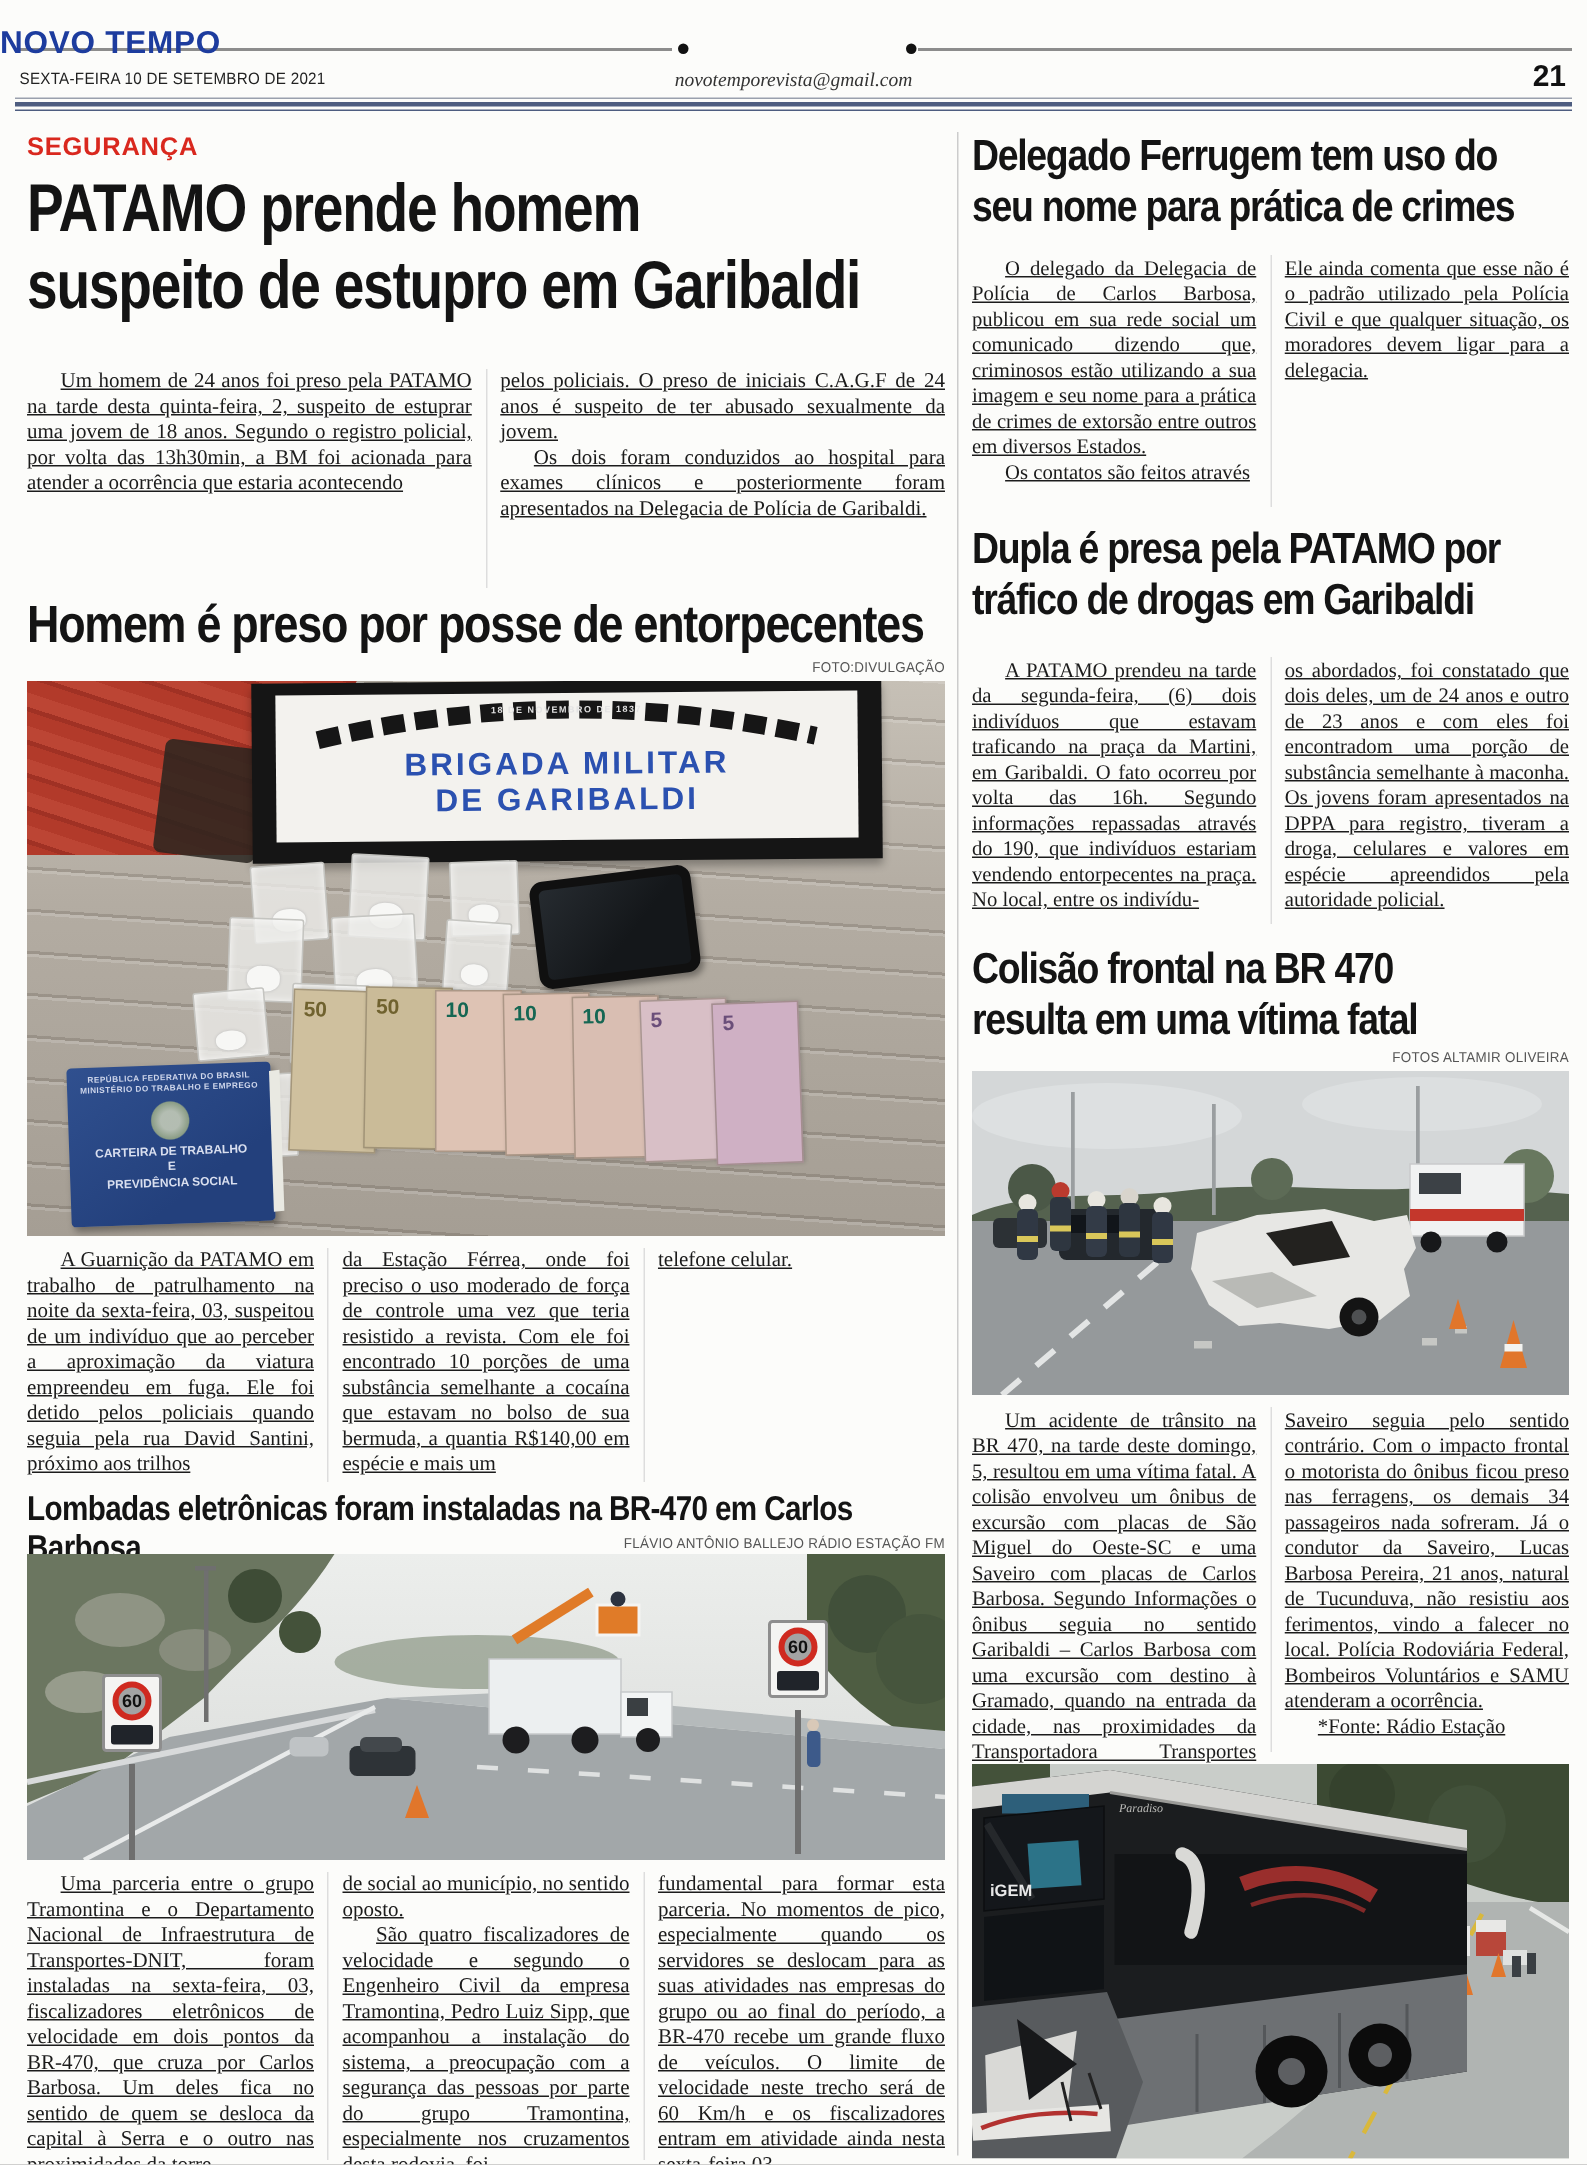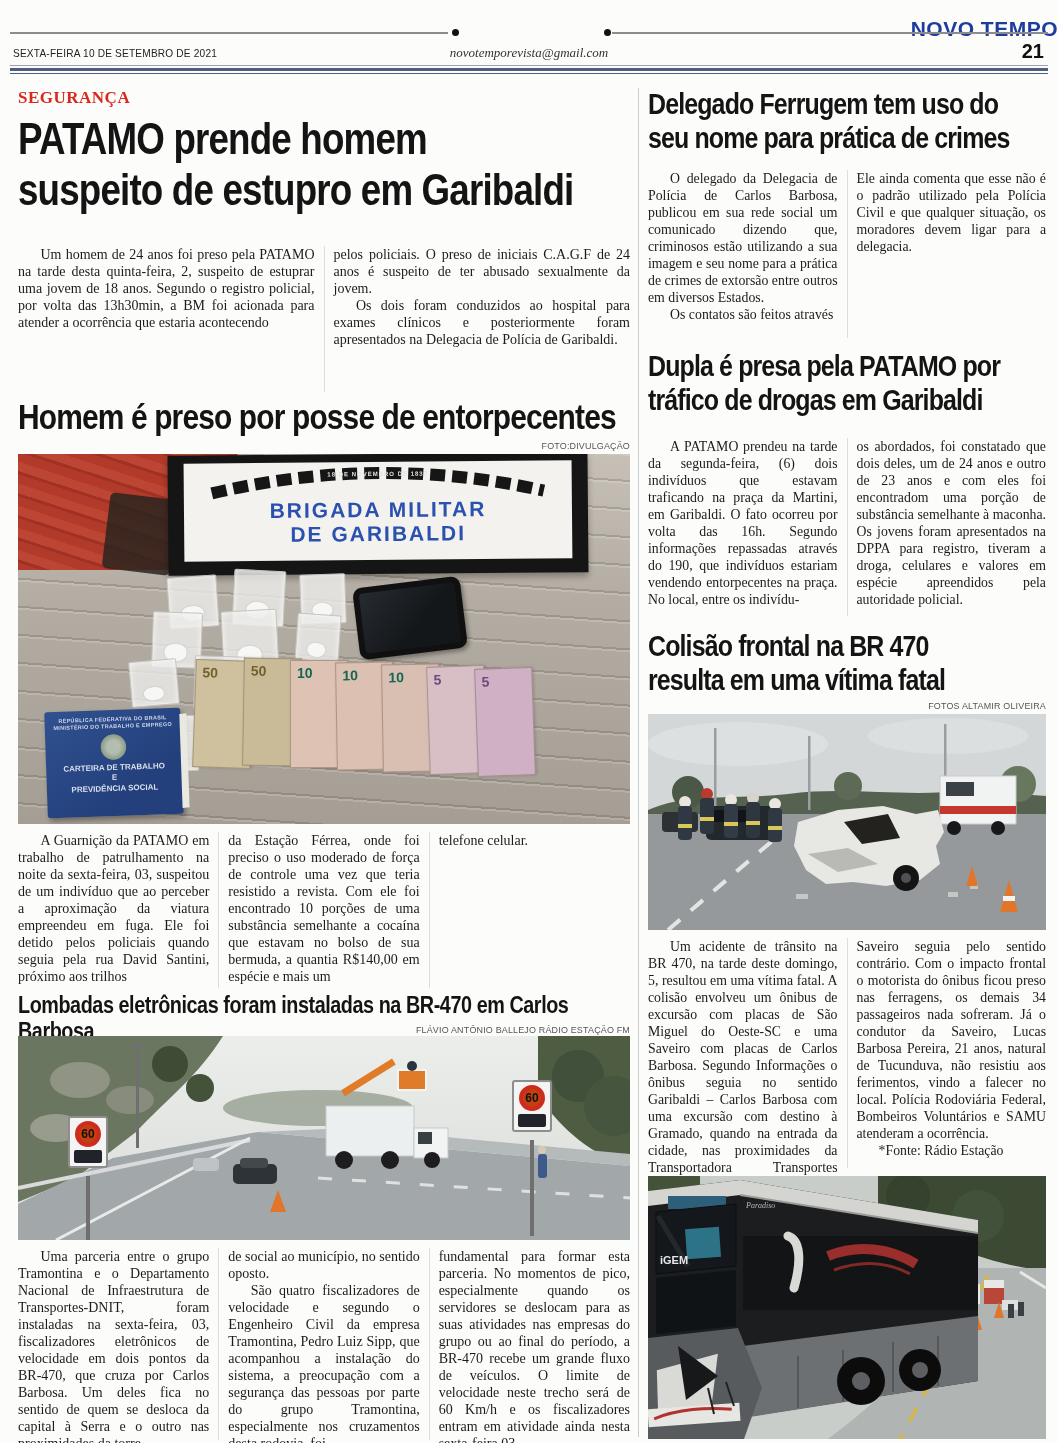--- a/index.html
+++ b/index.html
@@ -4,21 +4,21 @@
 <style>
   * { margin:0; padding:0; box-sizing:border-box; }
   body { background:#888; font-family:"Liberation Sans", sans-serif; }
   #page {
     position:relative; width:1058px; height:1443px; margin:0 auto;
     background:#fcfcfa; overflow:hidden; color:#1c1c1c;
   }
   
   .mast-line { position:absolute; top:32px; height:2px; background:#8c8c8c; }
   .mast-dot  { position:absolute; top:29px; width:7px; height:7px; border-radius:50%; background:#111; }
-  .masthead  { position:absolute; left:0; right:0; top:17px; text-align:right;
+  .masthead  { position:absolute; left:0; right:0; top:17px; text-align:left;
                font-weight:bold; font-size:21px; letter-spacing:.5px; color:#1d3c9e; }
   .date-line { position:absolute; left:13px; top:47px; font-size:11px; color:#222;
                letter-spacing:.2px; transform:scaleX(.92); transform-origin:left; }
   .email-line{ position:absolute; left:0; right:0; top:45px; text-align:center;
                font-family:"Liberation Serif", serif; font-style:italic; font-size:13px; color:#333; }
   .page-no   { position:absolute; right:14px; top:40px; font-weight:bold; font-size:20px; color:#111; }
   .rule-a { position:absolute; left:10px; right:10px; top:65px; height:1px; background:#9aa0ad; }
   .rule-b { position:absolute; left:10px; right:10px; top:68px; height:3px; background:#4e5d80; }
   .rule-c { position:absolute; left:10px; right:10px; top:73px; height:1px; background:#4e5d80; }
   .main-divider { position:absolute; left:638px; top:88px; bottom:6px; width:1px; background:#ccc; }
@@ -33,21 +33,21 @@
   .section-label { font-weight:bold; font-size:17px; letter-spacing:.5px; color:#d9281e; }
   .headline { font-weight:bold; color:#141414; white-space:pre-line;
               letter-spacing:-1px; transform-origin:left top; }
   .h-xl { font-size:45px; line-height:1.13; width:750px; transform:scaleX(.816); }
   .h-lg { font-size:35px; line-height:1.1;  width:716px; transform:scaleX(.855); }
   .h-md { font-size:23px; line-height:1.15; width:711px; transform:scaleX(.86); letter-spacing:-.5px; }
   .h-rt { font-size:29px; line-height:1.17; width:463px; transform:scaleX(.86); }
   .credit { font-size:9.5px; color:#555; text-align:right; letter-spacing:.2px;
             transform:scaleX(.94); transform-origin:right; }
   .cols { display:flex; }
-  .col  { flex:1 1 0; padding:0 9px; }
+  .col  { flex:1 1 0; padding:0 9px;text-decoration:underline; }
   .col:first-child { padding-left:0; }
   .col:last-child  { padding-right:0; }
   .col + .col { border-left:1px solid #ddd; }
   .col p { font-family:"Liberation Serif", serif; font-size:14px; line-height:17px;
            text-align:justify; text-indent:1.6em; color:#1b1b1b; }
   #region-right .col p { font-size:13.8px; }
   .col.cont p:first-child { text-indent:0; }
 
   
   .photo { position:absolute; left:0; width:100%; overflow:hidden; }
@@ -95,21 +95,21 @@
   .wc-title { text-align:center; font-weight:bold; font-size:8px; line-height:1.3;
               color:#d9dfef; white-space:pre-line; }
 
   
   #photo-road  { height:204px; background:linear-gradient(#eceeec,#d9dbd9); }
   #photo-crash { height:216px; background:#d4d7d8; }
   #photo-bus   { height:263px; background:#c9cdc9; }
   .speed-sign { position:absolute; width:40px; background:#f4f4f2; border:2px solid #8e8e8e;
                 border-radius:3px; padding:3px 0 3px; text-align:center; z-index:3; }
   .speed-ring { width:26px; height:26px; border-radius:50%; border:4px solid #cf2a20;
-                margin:0 auto; font-weight:bold; font-size:12px; line-height:18px; color:#111; background:#c2410c; }
+                margin:0 auto; font-weight:bold; font-size:12px; line-height:18px; color:#111; background:#a3a3a3; }
   .speed-panel{ margin:3px auto 0; width:28px; height:13px; background:#20242a; border-radius:2px; }
   .sign-pole  { position:absolute; width:4px; background:#6f6f6f; z-index:2; }
   svg { display:block; }
 </style>
 </head>
 <body>
 
 <div id="page">
 
   <div>
@@ -123,21 +123,21 @@
     <div class="page-no">21</div>
     <div class="rule-a"></div>
     <div class="rule-b"></div>
     <div class="rule-c"></div>
   </div>
 
   <div class="main-divider"></div>
 
   <div class="region" id="region-left">
 
-    <div class="block section-label" style="top:2px;font-family:Liberation Serif, serif;">SEGURANÇA</div>
+    <div class="block section-label" style="top:2px;">SEGURANÇA</div>
 
     <div>
       <div class="block headline h-xl" style="top:28px;">PATAMO prende homem
 suspeito de estupro em Garibaldi</div>
       <div class="block cols" style="top:160px; height:146px;">
         <div class="col">
             <p>Um homem de 24 anos foi preso pela PATAMO na tarde desta quinta-feira, 2, suspeito de estuprar uma jovem de 18 anos. Segundo o registro policial, por volta das 13h30min, a BM foi acionada para atender a ocorrência que estaria acontecendo</p>
           </div>
         <div class="col cont">
             <p>pelos policiais. O preso de iniciais C.A.G.F de 24 anos é suspeito de ter abusado sexualmente da jovem.</p>

